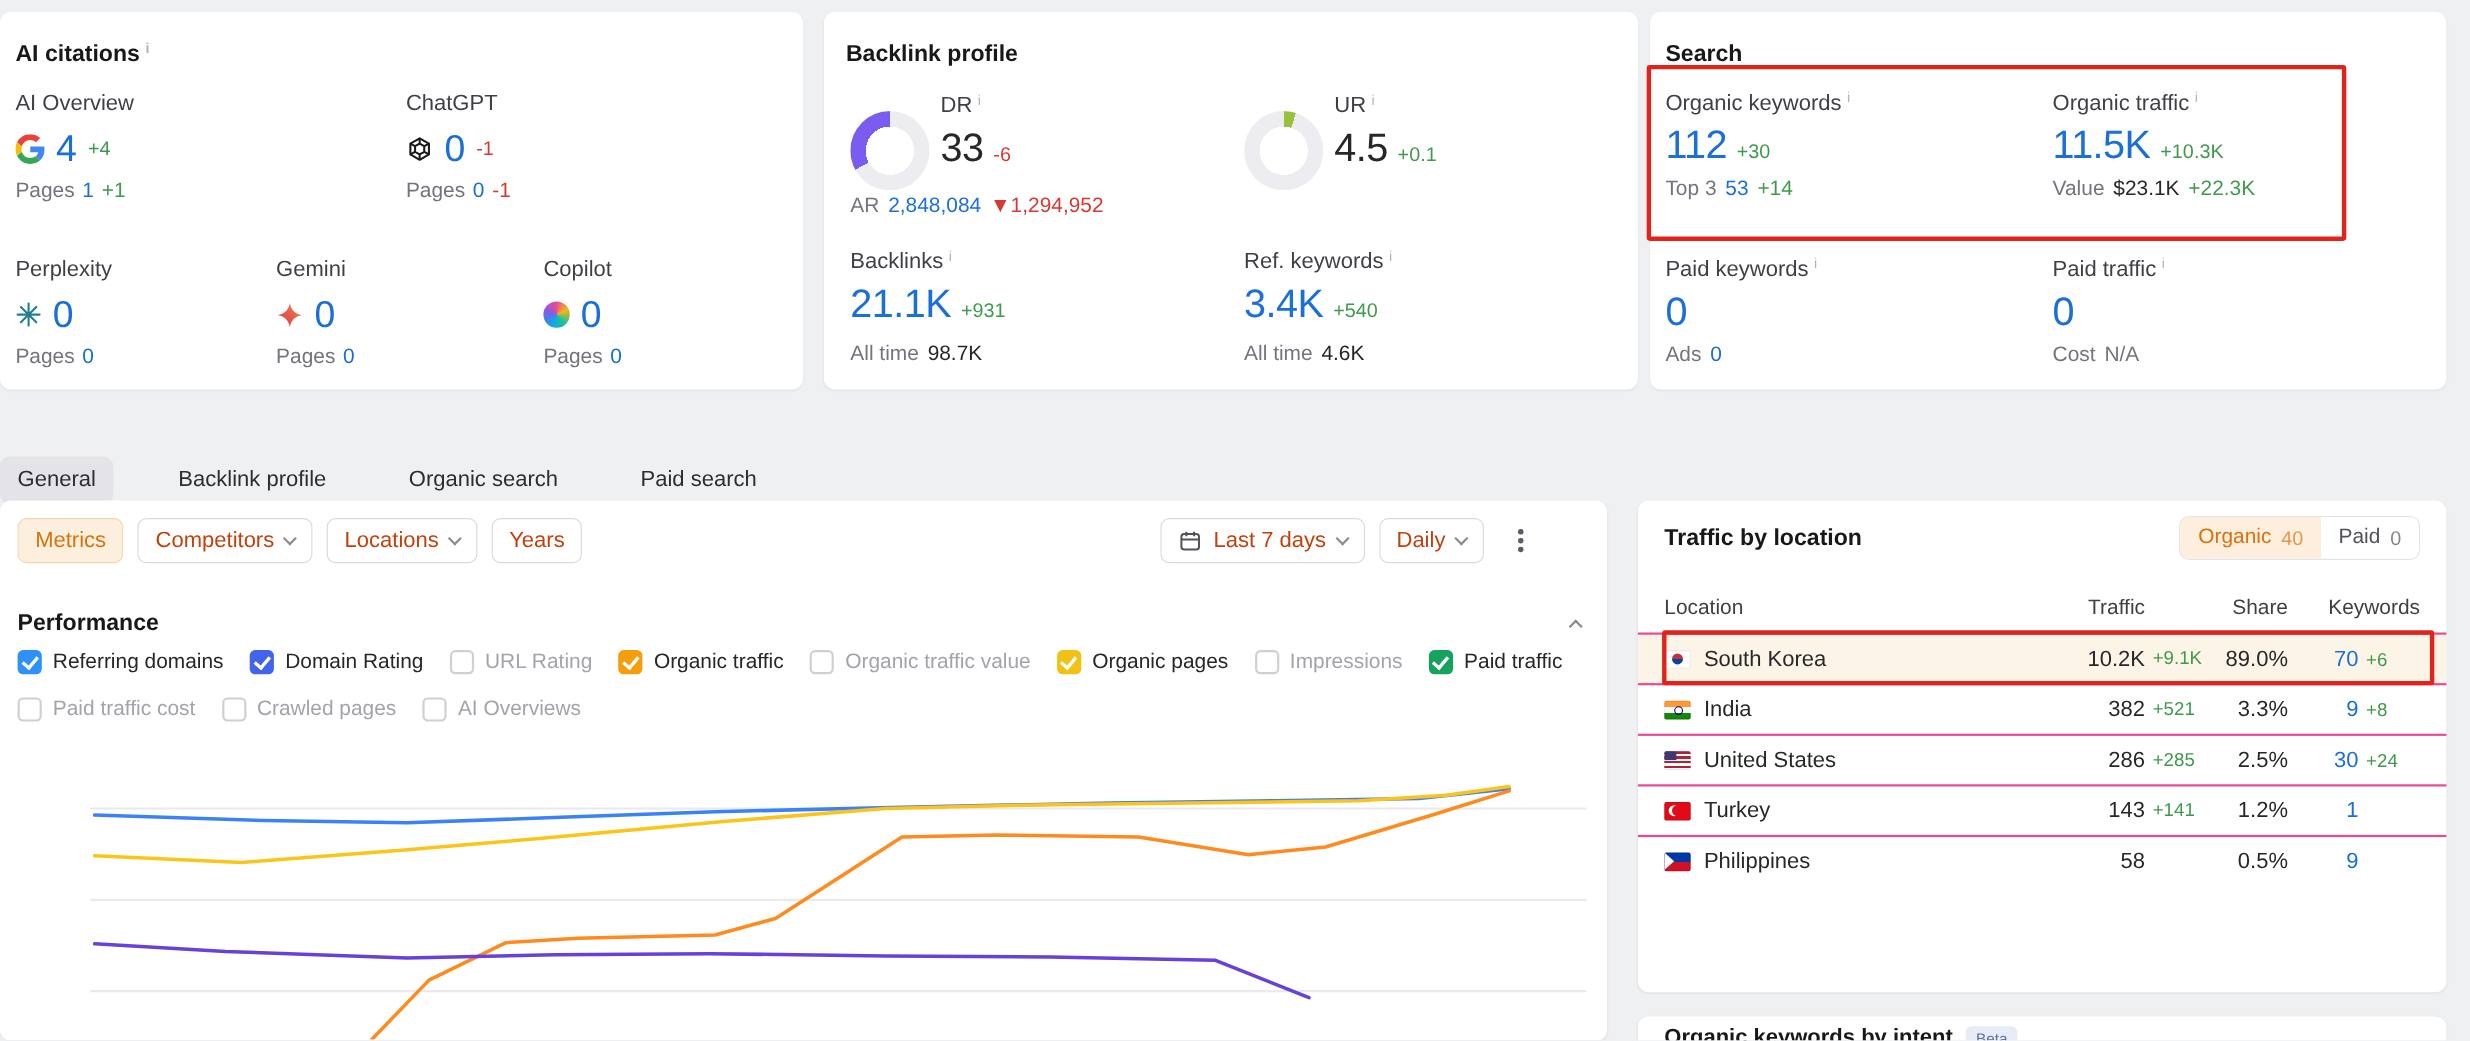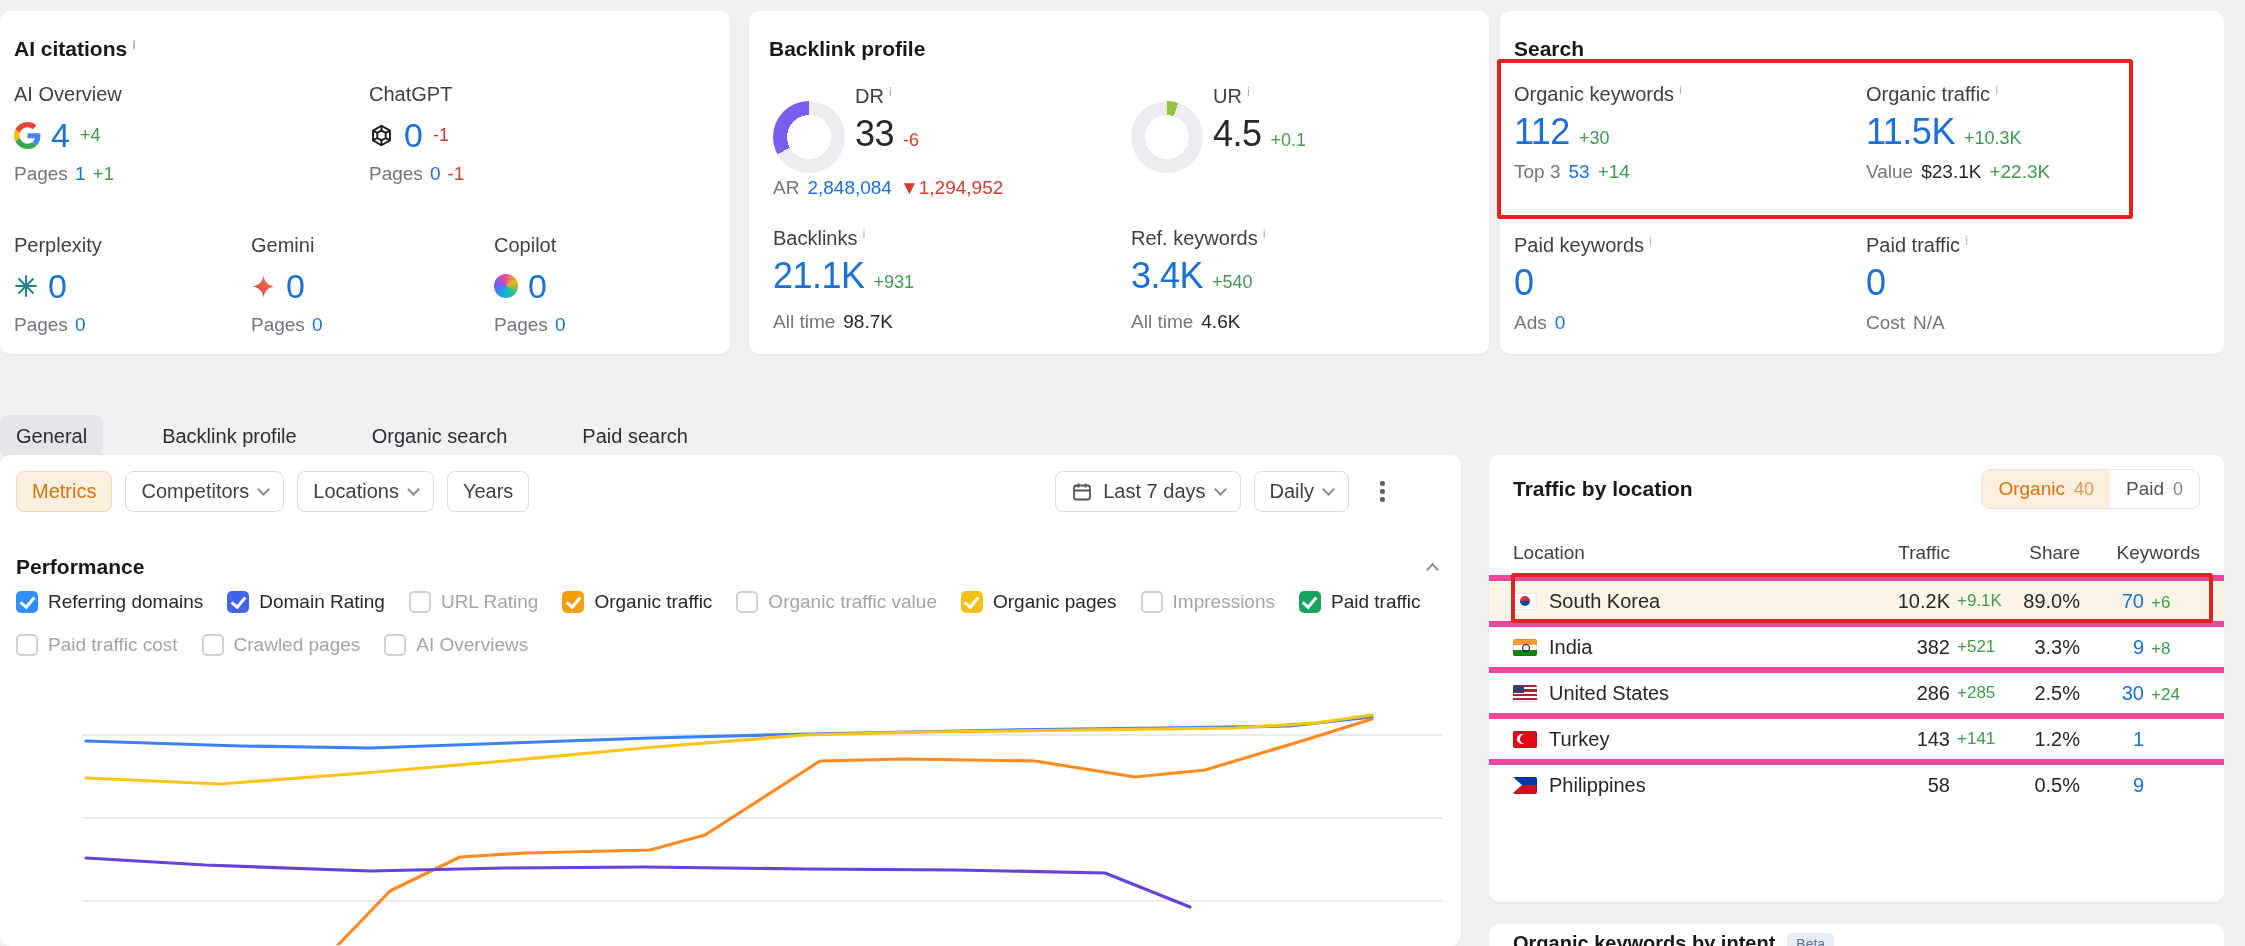--- a/index.html
+++ b/index.html
@@ -37,21 +37,21 @@
 
   
   #tabs{position:absolute;left:0;top:414px;height:44px;display:flex;gap:43px;align-items:flex-end}
   .tab{font-size:20px;color:#2c2c31;padding:10px 16px;border-radius:9px;cursor:pointer;white-space:nowrap}
   .tab.active{background:#e3e3e8}
 
   
   #main-card{left:0;top:455px;width:1461px;height:491px}
   .toolbar{position:absolute;left:16px;right:58px;top:16px;display:flex;justify-content:space-between;align-items:center}
   .tbar-left,.tbar-right{display:flex;gap:13px;align-items:center}
-  .btn{display:flex;align-items:center;gap:10px;height:41px;padding:0 15px;border:1px solid #d9d9de;border-radius:8px;background:#fff;font-size:20px;color:#404040;cursor:pointer;font-family:inherit;white-space:nowrap}
+  .btn{display:flex;align-items:center;gap:10px;height:41px;padding:0 15px;border:1px solid #d9d9de;border-radius:8px;background:#fff;font-size:20px;color:#c2410c;cursor:pointer;font-family:inherit;white-space:nowrap}
   .btn-orange{background:#fcefdd;border-color:#f2d8b2;color:#d9730d}
   .chev{width:9px;height:9px;border-right:2px solid #8a8a93;border-bottom:2px solid #8a8a93;transform:rotate(45deg);margin-top:-5px;flex:0 0 auto}
   .chev.up{transform:rotate(-135deg);margin-top:5px;cursor:pointer}
   .kebab{width:41px;height:41px;border:none;background:none;display:flex;align-items:center;justify-content:center;cursor:pointer}
   .kebab i{width:4.5px;height:4.5px;border-radius:50%;background:#5b5b64;box-shadow:0 -8px 0 #5b5b64,0 8px 0 #5b5b64;display:block}
   .perf-head{position:absolute;left:16px;right:24px;top:100px;display:flex;justify-content:space-between;align-items:center}
   .perf-title{font-size:21px;font-weight:700;color:#18181b}
   .metric-row{position:absolute;left:16px;display:flex;gap:24px;align-items:center;white-space:nowrap}
   #perf-row-0{top:136px}
   #perf-row-1{top:179px}
@@ -64,21 +64,21 @@
 
   
   #loc-card{left:1489px;top:455px;width:735px;height:447px}
   .toggle{position:absolute;right:24px;top:14px;display:flex;border:1px solid #e2e2e7;border-radius:9px;overflow:hidden}
   .tg-seg{display:flex;gap:9px;align-items:center;padding:8px 16px;font-size:19px;background:#fff;color:#52525b;cursor:pointer}
   .tg-seg.active{background:#fdeedd;color:#d9730d}
   .tg-count{opacity:.7;font-size:18px}
   .loc-table{position:absolute;left:0;right:0;top:76px}
   .loc-grid{display:grid;grid-template-columns:1fr 100px 58px 72px 120px;align-items:center;padding:0 24px}
   #loc-head{height:44px;font-size:19px;color:#3f3f46;font-weight:500}
-  .loc-row{height:46px;border-top:6px solid #ec4899;font-size:20px;cursor:pointer}
+  .loc-row{height:46px;border-top:2px solid #ec4899;font-size:20px;cursor:pointer}
   .loc-row.hl{background:#fdf4e8}
   .loc-name{display:flex;align-items:center;gap:12px;white-space:nowrap}
   .col-r{text-align:right}
   .loc-tdelta{font-size:17px;padding-left:7px}
   .loc-kw{display:flex;align-items:baseline}
   .kwn{flex:0 0 64px;text-align:right}
   .kwd{flex:1;padding-left:7px;font-size:17px}
   .loc-footer{position:absolute;left:24px;top:372px;display:flex;align-items:center}
   .pg-btn{width:38px;height:38px;display:flex;align-items:center;justify-content:center;cursor:pointer;background:none;border:none}
   .pg-chev{width:11px;height:11px;border-right:2.5px solid #3f3f46;border-bottom:2.5px solid #3f3f46}

